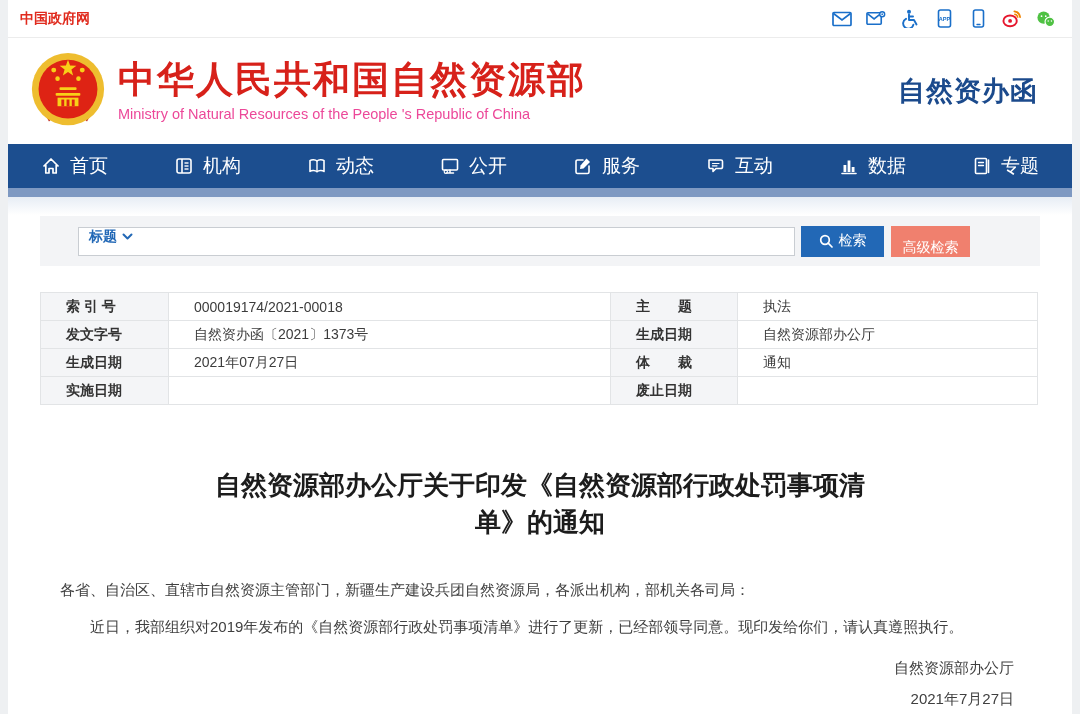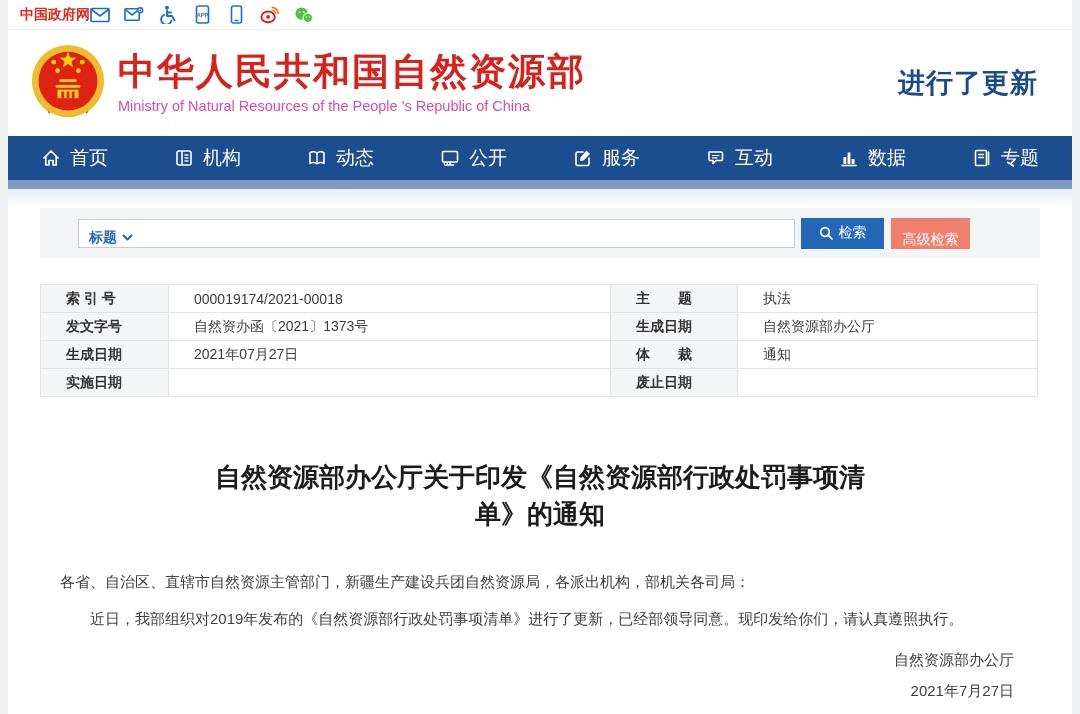--- a/index.html
+++ b/index.html
@@ -7,21 +7,21 @@
   body {
     font-family: "Liberation Sans", "DejaVu Sans", sans-serif;
     background: #eef0f2;
   }
   .page {
     width: 1064px; margin: 0 auto; background: #fff; min-height: 714px;
     position: relative; overflow: hidden;
   }
   
   .topbar {
-    height: 30px; display: flex; align-items: center; justify-content: flex-start;
+    height: 38px; display: flex; align-items: center; justify-content: space-between;
     padding: 0 16px 0 12px; border-bottom: 1px solid #ececec; background: #fff;
   }
   .topbar-link { color: #e02a1d; font-size: 14px; font-weight: bold; text-decoration: none; }
   .topbar-icons { display: flex; align-items: center; gap: 14px; }
   .tb-icon { width: 20px; height: 19px; display: inline-flex; align-items: center; justify-content: center; cursor: pointer; }
   
   .masthead { height: 106px; display: flex; align-items: center; background: #fff; padding: 0 34px 0 22px; }
   .emblem { width: 76px; height: 82px; flex: 0 0 auto; }
   .org-names { margin-left: 12px; }
   .org-cn { color: #d7211a; font-size: 37px; font-weight: bold; letter-spacing: 2px; line-height: 1.1; text-align: center; }
@@ -37,21 +37,21 @@
   .substrip { height: 9px; background: #7e99c2; }
   .fade { height: 18px; background: linear-gradient(#e7edf5, #ffffff); }
   
   .main { padding: 0 32px; }
   .search-panel {
     margin-top: 1px; height: 50px; background: #f3f4f6;
     display: flex; align-items: center; padding-left: 38px;
   }
   .search-box {
     width: 717px; height: 29px; background: #fff; border: 1px solid #c9cdd2;
-    display: flex; align-items: flex-end; padding: 0 10px;
+    display: flex; align-items: flex-start; padding: 0 10px;
   }
   .field-selector { display: flex; align-items: center; gap: 5px; color: #2268b6; font-size: 14px; font-weight: bold; cursor: pointer; white-space: nowrap; }
   .search-input { border: none; outline: none; flex: 1; height: 25px; margin-left: 10px; font-size: 14px; background: transparent; }
   .btn { height: 31px; border: none; color: #fff; font-size: 14px; cursor: pointer; display: inline-flex; align-items: center; justify-content: center; gap: 6px; }
   .btn-search { width: 83px; background: #2268b6; margin-left: 6px; }
   .btn-advanced { width: 79px; background: #f0806e; margin-left: 7px; align-items: flex-end; }
   
   .doc-table { margin-top: 26px; width: 997px; border-collapse: collapse; table-layout: fixed; font-size: 14px; color: #3c3c3c; }
   .doc-table td { border: 1px solid #e2e4e6; height: 28px; padding: 0 0 0 25px; overflow: hidden; white-space: nowrap; }
   .doc-table td.lbl { background: #f4f5f7; font-weight: bold; color: #333; }
@@ -144,21 +144,21 @@
       <rect x="29" y="49" width="22" height="9" fill="#f8d018"></rect>
       <rect x="33" y="51" width="3" height="7" fill="#de2314"></rect>
       <rect x="38.5" y="51" width="3" height="7" fill="#de2314"></rect>
       <rect x="44" y="51" width="3" height="7" fill="#de2314"></rect>
       <path d="M16 62 A31 31 0 0 0 64 62 L58 67 A31 31 0 0 1 22 67 Z" fill="#eebd2f"></path>
     </svg>
     <div class="org-names">
       <div class="org-cn">中华人民共和国自然资源部</div>
       <div class="org-en">Ministry of Natural Resources of the People 's Republic of China</div>
     </div>
-    <div class="section-title">进行了更新</div>
+    <div class="section-title">自然资办函</div>
   </div>
 
   <nav class="navbar">
     <a class="nav-item" href="#">
       <span class="nav-icon">
           <svg viewBox="0 0 20 20">
             <path d="M2.5 10.5 L10 3 L17.5 10.5 M4.8 9 V17 H8 V12.5 H12 V17 H15.2 V9" fill="none" stroke="#fff" stroke-width="1.7" stroke-linejoin="round"></path>
           </svg>
         </span>
       <span>首页</span>

